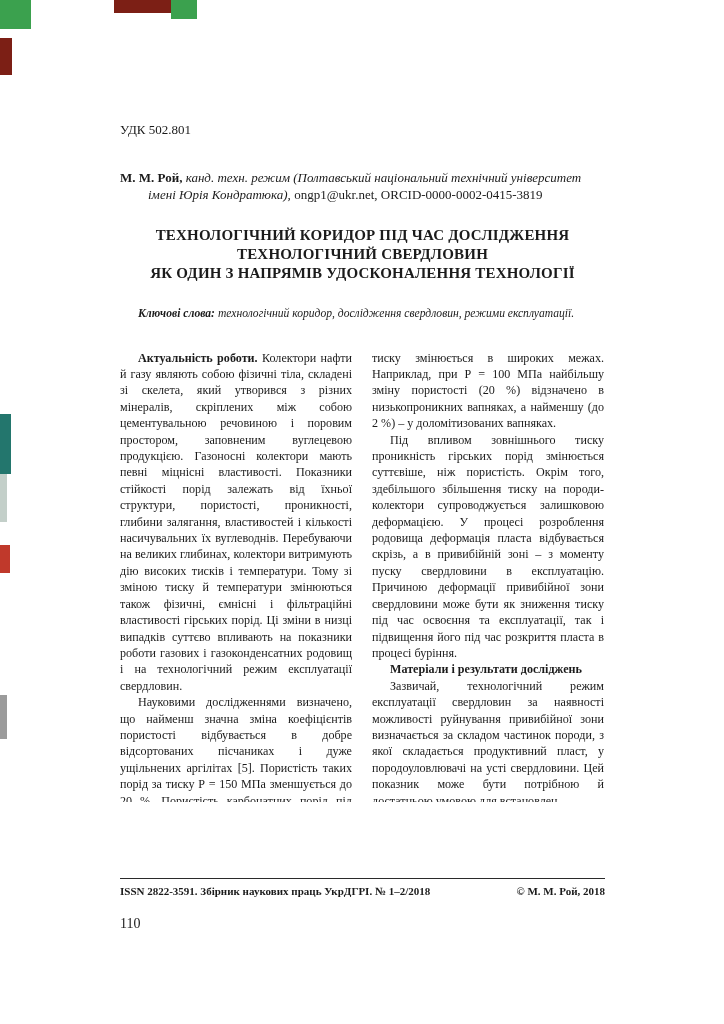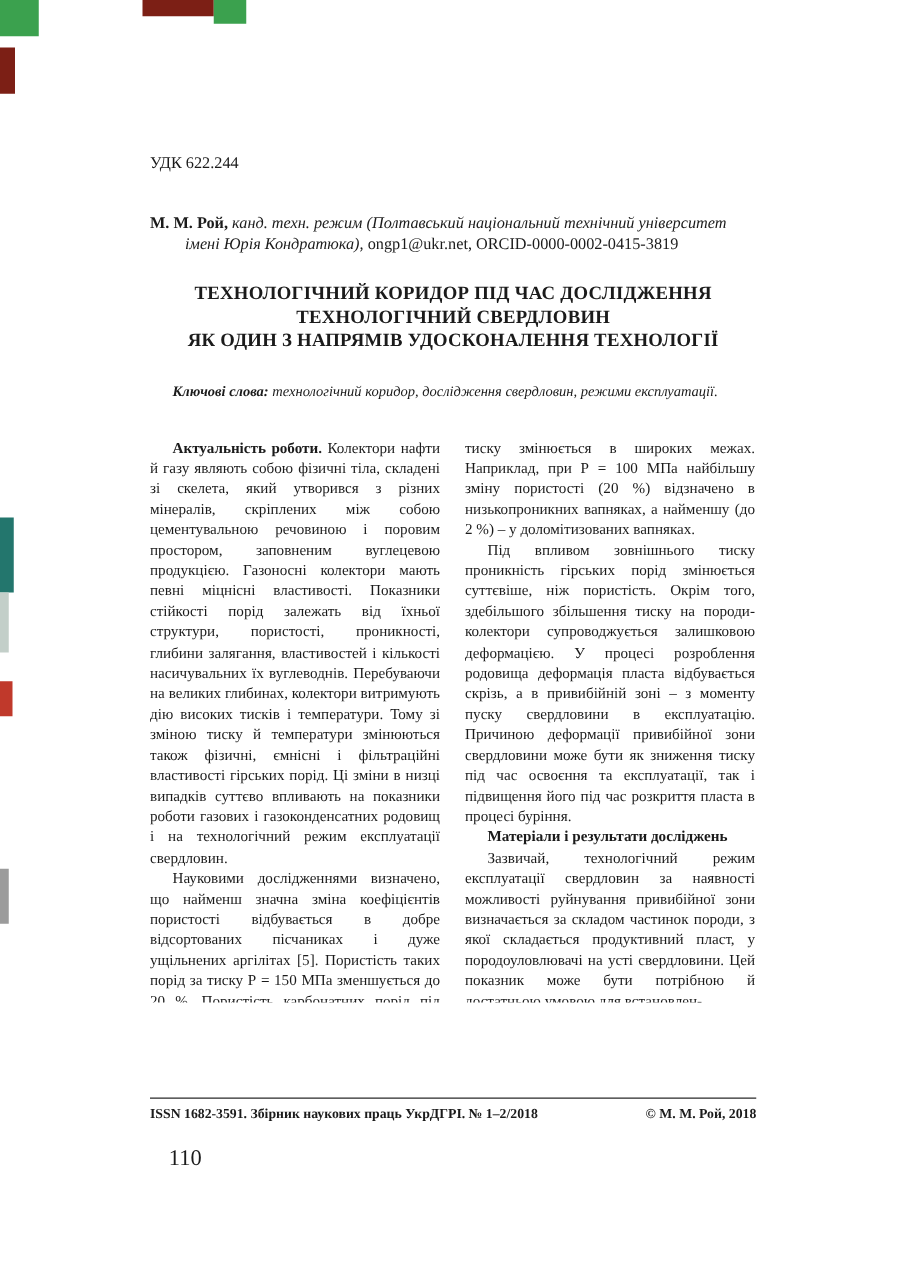--- a/index.html
+++ b/index.html
@@ -74,41 +74,40 @@
     border-top:1px solid #2a2a2a;
     padding-top:6px;
     display:flex;
     justify-content:space-between;
     font-weight:bold;
     font-size:11px; line-height:13px;
   }
   .pagenum {
     position:absolute;
     left:120px; top:916px;
-    font-size:18px;
-    margin-left:15px;
+    font-size:14px;
   }
 </style>
 </head>
 <body>
 
 <div class="page">
 
   <div class="mark mark-green-tl" style="background: rgb(59, 161, 78);"></div>
   <div class="mark mark-maroon-l" style="background: rgb(124, 31, 21);"></div>
   <div class="mark mark-maroon-t" style="background: rgb(124, 31, 21);"></div>
   <div class="mark mark-green-t" style="background: rgb(59, 161, 78);"></div>
   <div class="mark mark-teal-l" style="background: rgb(35, 118, 109);"></div>
   <div class="mark mark-pale-l" style="background: rgb(195, 207, 201);"></div>
   <div class="mark mark-red-l" style="background: rgb(192, 57, 43);"></div>
   <div class="mark mark-grey-l" style="background: rgb(155, 155, 155);"></div>
 
   <div class="content">
 
-    <div class="udc">УДК 622.244</div>
+    <div class="udc">УДК 502.801</div>
 
     <div class="author">
       <div class="line1">
         <b>М. М. Рой,</b>
         <i>канд. техн. режим (Полтавський національний технічний університет</i>
       </div>
       <div class="line2">
         <i>імені Юрія Кондратюка),</i>
         <span>ongp1@ukr.net, ORCID-0000-0002-0415-3819</span>
       </div>
@@ -139,19 +138,19 @@
         <p class="noindent">тиску змінюється в широких межах. Наприклад, при Р = 100 МПа найбільшу зміну пористості (20 %) відзначено в низькопроникних вапняках, а найменшу (до 2 %) – у доломітизованих вапняках.</p>
         <p>Під впливом зовнішнього тиску проникність гірських порід змінюється суттєвіше, ніж пористість. Окрім того, здебільшого збільшення тиску на породи-колектори супроводжується залишковою деформацією. У процесі розроблення родовища деформація пласта відбувається скрізь, а в привибійній зоні – з моменту пуску свердловини в експлуатацію. Причиною деформації привибійної зони свердловини може бути як зниження тиску під час освоєння та експлуатації, так і підвищення його під час розкриття пласта в процесі буріння.</p>
         <p class="subheading">Матеріали і результати досліджень</p>
         <p>Зазвичай, технологічний режим експлуатації свердловин за наявності можливості руйнування привибійної зони визначається за складом частинок породи, з якої складається продуктивний пласт, у породоуловлювачі на усті свердловини. Цей показник може бути потрібною й достатньою умовою для встановлен-</p>
       </div>
     </div>
 
   </div>
 
   <div class="footer">
-    <span>ISSN 1682-3591. Збірник наукових праць УкрДГРІ. № 1–2/2018</span>
+    <span>ISSN 2822-3591. Збірник наукових праць УкрДГРІ. № 1–2/2018</span>
     <span>© М. М. Рой, 2018</span>
   </div>
 
   <div class="pagenum">110</div>
 
 </div>
 
 </body></html>

